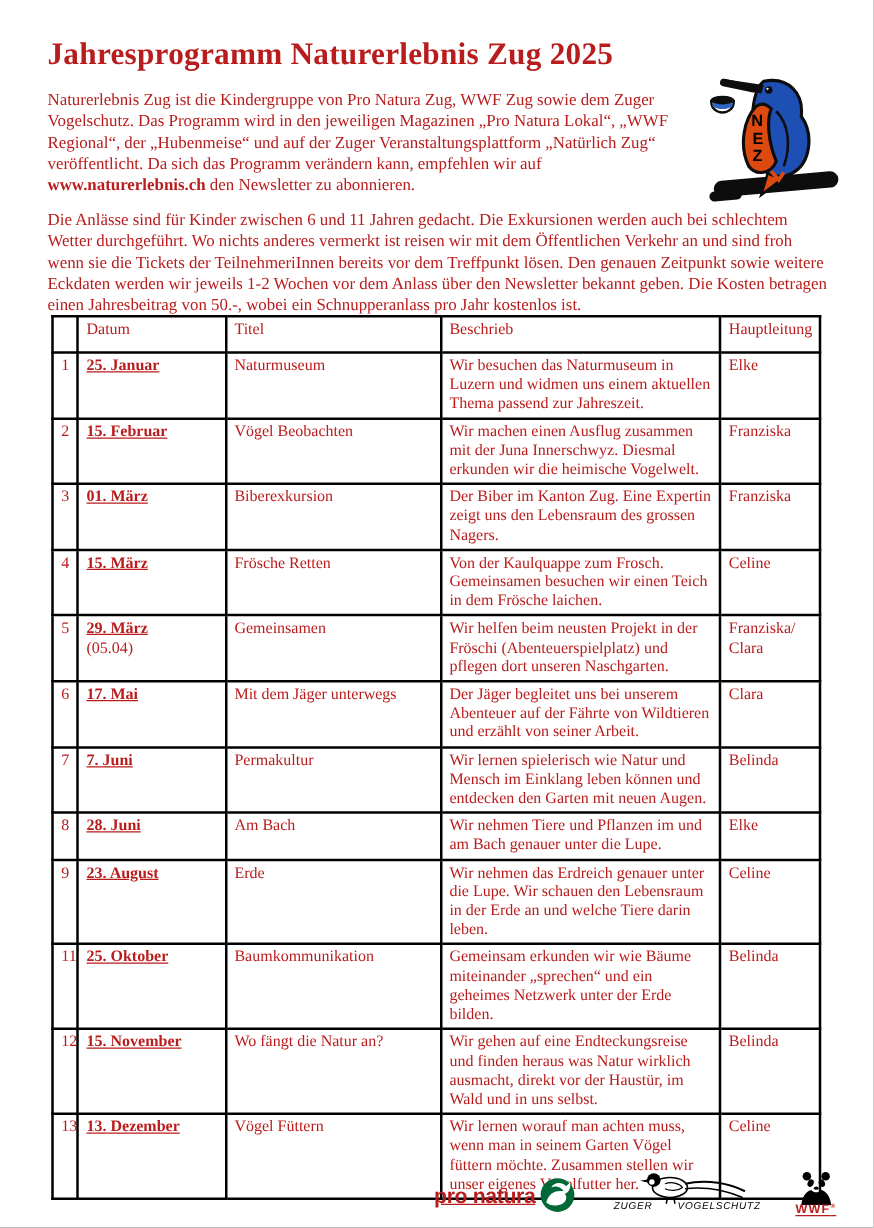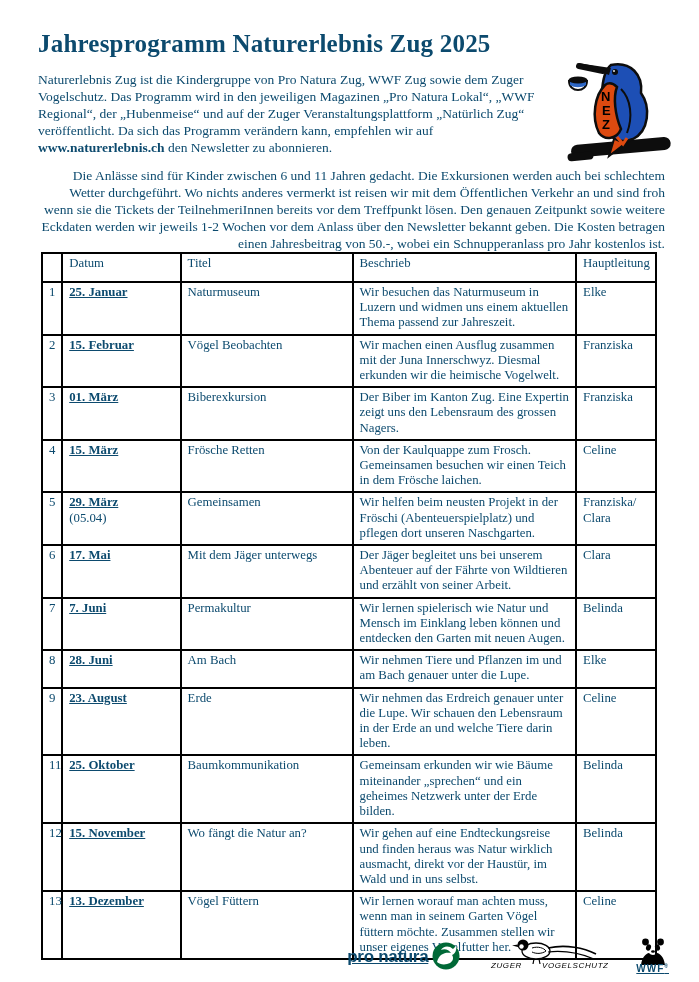--- a/index.html
+++ b/index.html
@@ -1,28 +1,28 @@
 <!DOCTYPE html>
 <html><head>
 <meta charset="utf-8">
 <style>
   html,body { margin:0; padding:0; background:#888; }
   .page {
     width: 699px; height: 982px; background:#ffffff; margin:0 auto;
     position: relative; overflow: hidden;
     font-family: "Liberation Serif", "DejaVu Serif", serif;
-    color:#0c4a6e;
+    color:#b91c1c;
   }
   .content { padding: 30px 36px 0 38px; }
   h1.title { margin:0 0 0 0; font-size:25px; font-weight:bold; letter-spacing:0.2px; }
   .intro-row { position: relative; margin-top: 13px; }
   .p1 { margin:0; width: 545px; font-size:13.5px; line-height:17px; }
   .p1 strong, .contact strong { font-weight: bold; }
   .nez-logo { position:absolute; top:-12px; right:-12px; width:110px; height:104px; }
-  .p2 { margin: 11px 0 0 0; width: 627px; font-size:13.5px; line-height:17px;text-align:right; }
+  .p2 { margin: 11px 0 0 0; width: 627px; font-size:13.5px; line-height:17px; }
   .contact { margin: 12px 0 3px 0; font-size:13.5px; }
   table.program {
     border-collapse: collapse; margin-left:3px; width:616px;
     font-size:12.8px; line-height:15.2px; table-layout: fixed;
   }
   table.program th, table.program td {
     border: 2px solid #000; vertical-align: top; text-align:left;
     padding: 2px 6px 3px 6px; font-weight: normal;
   }
   table.program th { height: 22px; }

